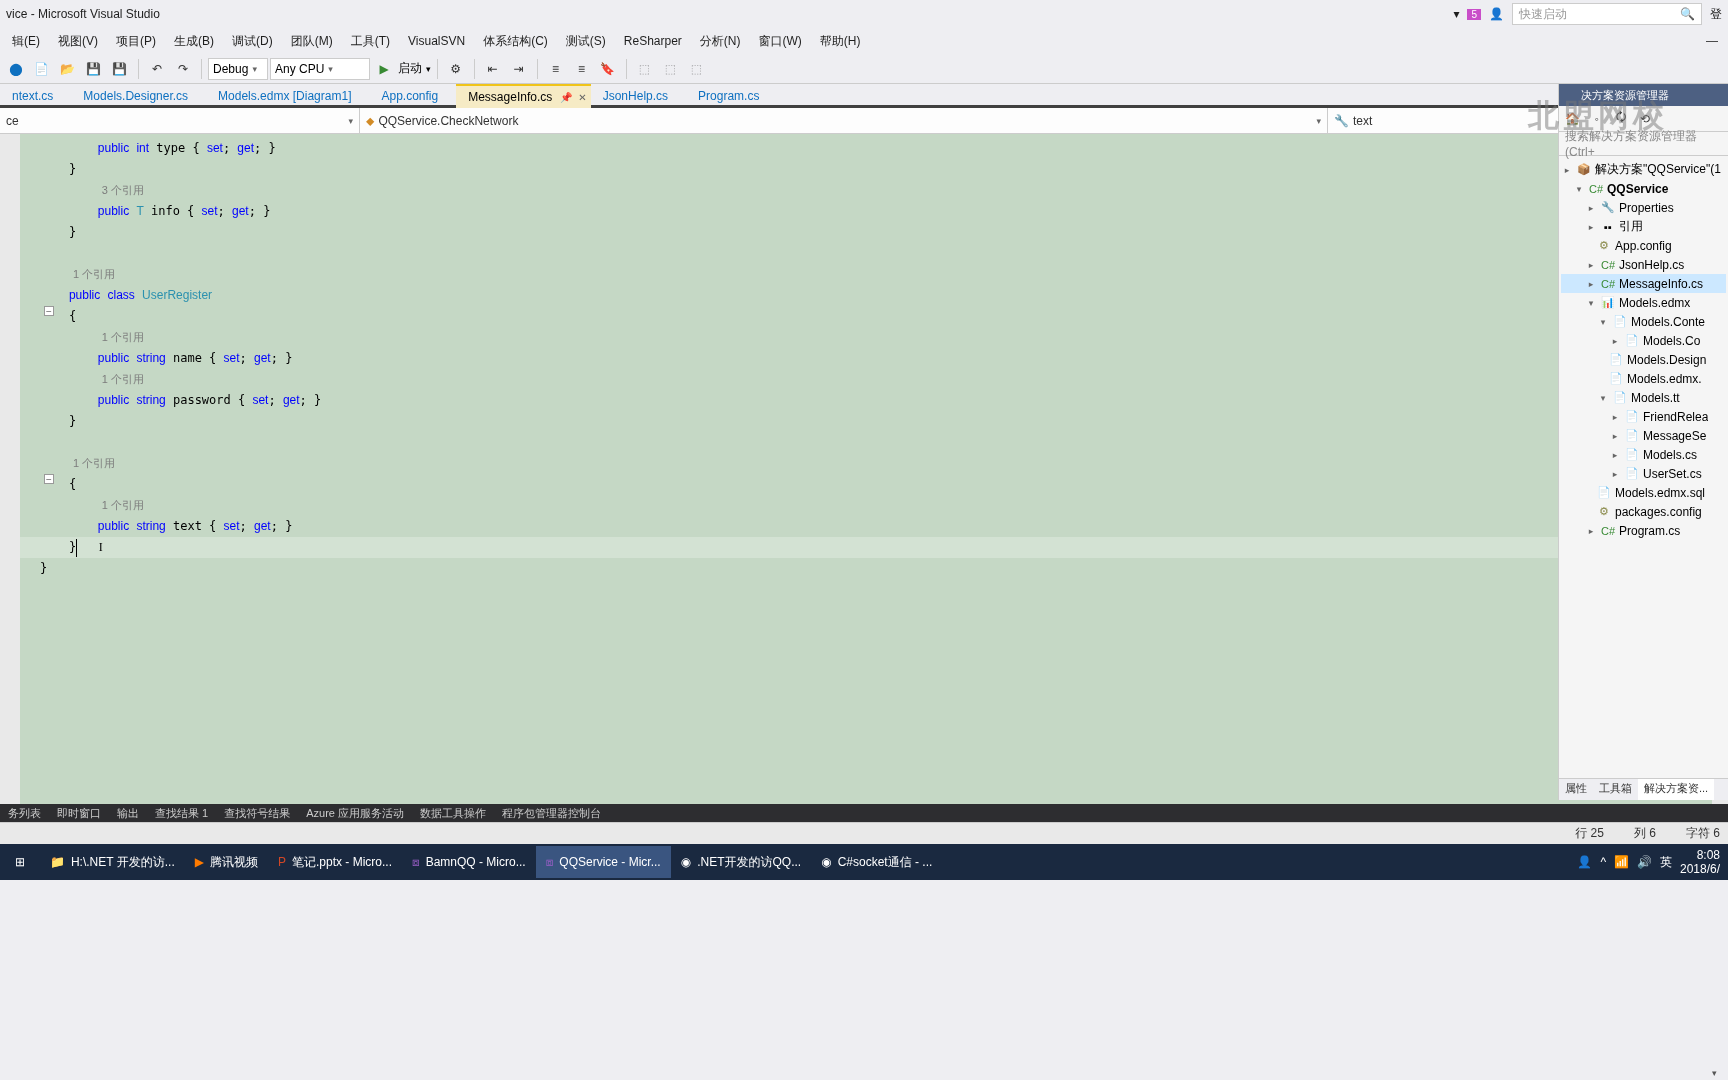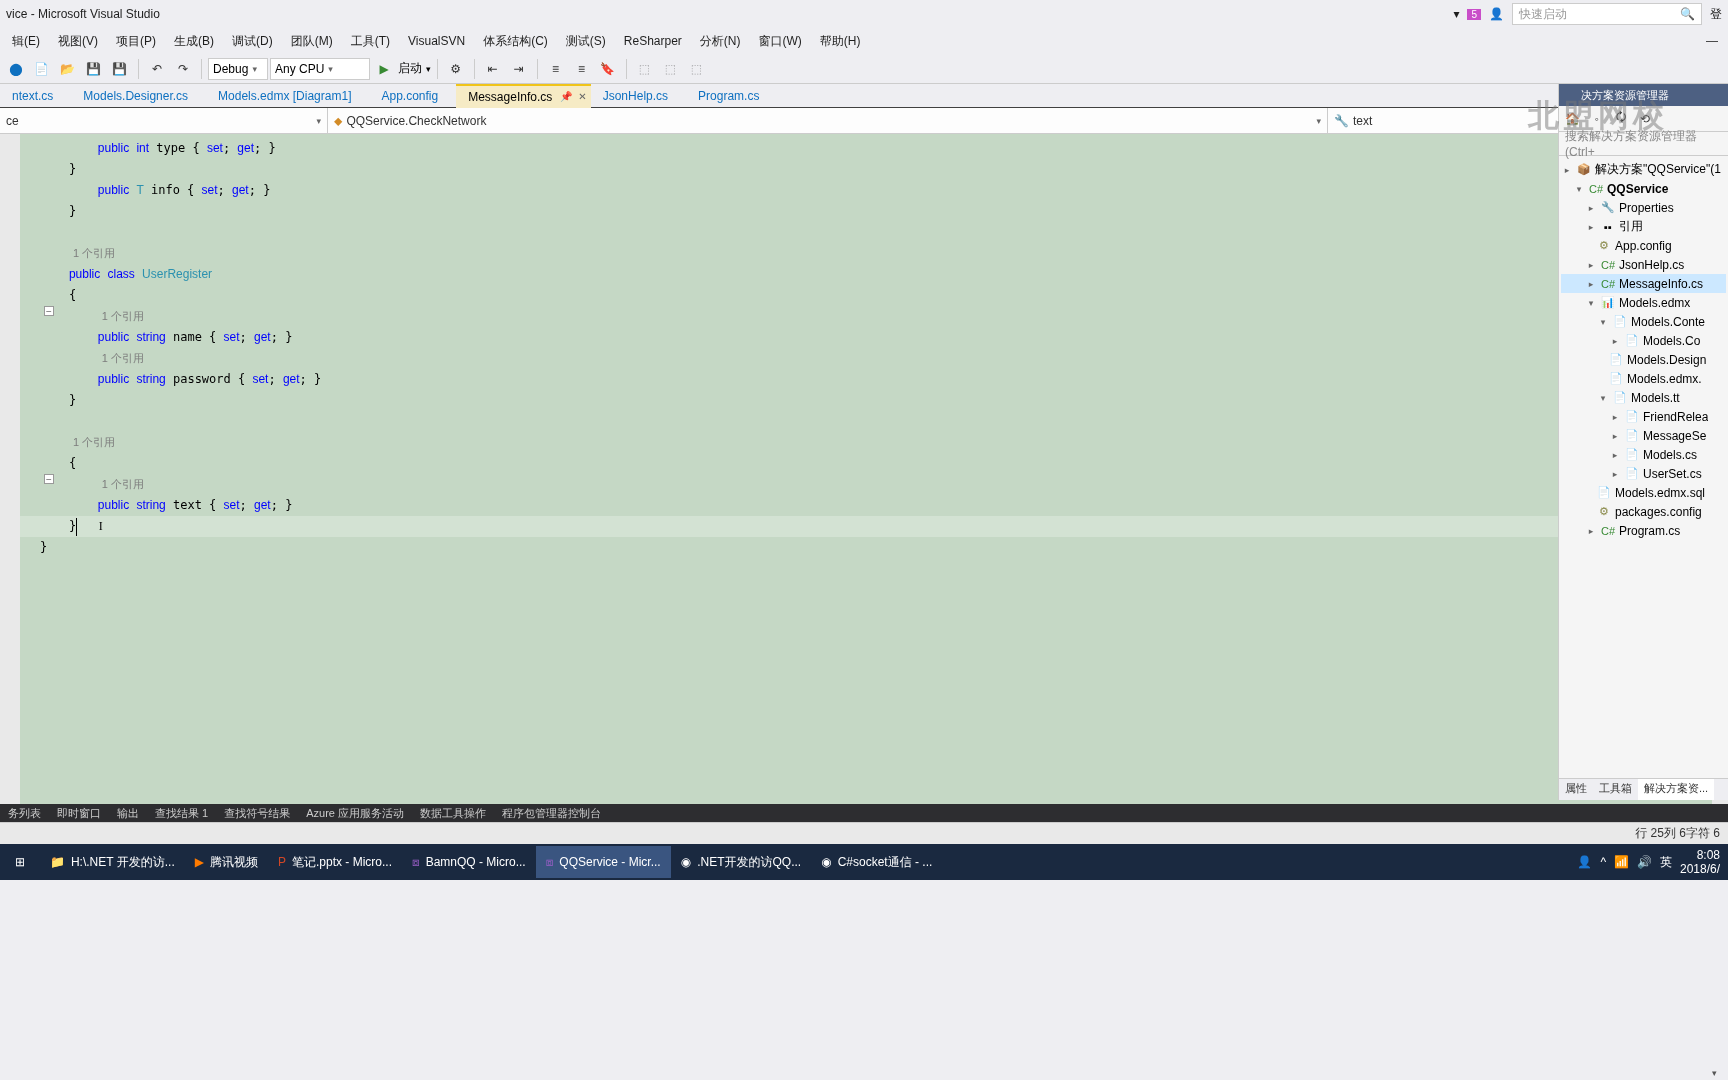--- a/index.html
+++ b/index.html
@@ -10,28 +10,28 @@
 .badge5 { background: #c94ec9; color: #fff; padding: 0 4px; font-size: 10px; }
 .quicklaunch { background: #fff; border: 1px solid #ccc; width: 190px; height: 22px; padding: 0 6px 0 6px; display: flex; align-items: center; color: #999; }
 .menubar { height: 26px; background: #eeeef2; display: flex; align-items: center; padding: 0 4px; gap: 2px; }
 .menu-item { padding: 2px 8px; color: #1e1e1e; cursor: pointer; }
 .toolbar { height: 30px; background: #eeeef2; border-bottom: 1px solid #ccc; display: flex; align-items: center; padding: 0 4px; gap: 2px; }
 .tb-btn { width: 24px; height: 24px; display: flex; align-items: center; justify-content: center; cursor: pointer; color: #333; }
 .tb-sep { width: 1px; height: 20px; background: #ccc; margin: 0 4px; }
 .tb-combo { background: #fff; border: 1px solid #ccc; height: 22px; padding: 0 4px; display: flex; align-items: center; font-size: 11px; gap: 4px; }
 .tb-combo .arrow { font-size: 9px; color: #666; }
 .play { color: #388a34; }
-.tabbar { height: 24px; background: #eeeef2; display: flex; align-items: center; border-bottom: 1px solid #404040; }
+.tabbar { height: 24px; background: #eeeef2; display: flex; align-items: flex-start; border-bottom: 3px solid #404040; }
 .tab { height: 24px; padding: 0 18px 0 12px; display: flex; align-items: center; color: #0e70c0; cursor: pointer; position: relative; font-size: 12px; }
 .tab.active { background: #f6ebc5; color: #000; border-top: 2px solid #f0c419; }
 .tab .close { position: absolute; right: 4px; font-size: 10px; color: #666; }
 .nav-combo-row { height: 26px; background: #fdfdfd; display: flex; border-bottom: 1px solid #ccc; }
 .nav-combo { border-right: 1px solid #ccc; display: flex; align-items: center; padding: 0 6px; font-size: 12px; color: #333; gap: 4px; }
 .nav-combo .arrow { margin-left: auto; font-size: 9px; color: #666; }
-.nav-combo.first { width: 328px; }
+.nav-combo.first { width: 360px; }
 .nav-combo.second { flex: 1; }
 .nav-combo.third { width: 400px; }
 .main { display: flex; height: 670px; }
 .gutter { width: 20px; background: #e9e9e9; }
 .editor { flex: 1; background: #c5d8c5; font-family: Consolas, monospace; font-size: 16px; line-height: 21px; color: #000; padding-top: 4px; position: relative; overflow: hidden; }
 .editor pre { font-family: Consolas, monospace; white-space: pre; }
 .kw { color: #0000ff; }
 .typ { color: #2b91af; }
 .ref-lens { color: #7c7c7c; font-size: 11px; padding-left: 4px; }
 .code-line { padding-left: 20px; }
@@ -50,21 +50,21 @@
 .tree-arrow { width: 12px; text-align: center; color: #666; font-size: 9px; }
 .tree-icon { width: 14px; text-align: center; font-size: 11px; }
 .tree-label { white-space: nowrap; overflow: hidden; text-overflow: ellipsis; }
 .tree-label.bold { font-weight: bold; }
 .prop-tabs { height: 22px; background: #eeeef2; display: flex; border-top: 1px solid #ccc; }
 .prop-tab { padding: 2px 6px; font-size: 11px; color: #333; }
 .prop-tab.active { background: #fff; }
 .bottom-tabs { position: absolute; left: 0; right: 0; bottom: 258px; height: 18px; background: #2d2d30; display: flex; align-items: center; }
 .btab { padding: 2px 8px; color: #ccc; font-size: 11px; cursor: pointer; }
 .statusbar { position: absolute; left: 0; right: 0; bottom: 236px; height: 22px; background: #e9e9e9; display: flex; align-items: center; padding: 0 8px; font-size: 11px; color: #333; border-top: 1px solid #ccc; }
-.statusbar .sb-right { margin-left: auto; display: flex; }
+.statusbar .sb-right { margin-left: auto; display: flex; gap: 30px; }
 .taskbar { position: absolute; left: 0; right: 0; bottom: 200px; height: 36px; background: #1a2940; display: flex; align-items: center; }
 .task-start { width: 40px; height: 36px; display: flex; align-items: center; justify-content: center; color: #fff; }
 .task-btn { height: 32px; padding: 0 10px; display: flex; align-items: center; gap: 6px; color: #fff; font-size: 11px; cursor: pointer; max-width: 170px; overflow: hidden; white-space: nowrap; }
 .task-btn.active { background: #3a5580; }
 .tray { margin-left: auto; display: flex; align-items: center; gap: 8px; padding: 0 8px; color: #fff; font-size: 10px; }
 .tray-time { text-align: right; line-height: 1.2; }
 .watermark { position: absolute; right: 60px; top: 95px; font-size: 31px; font-weight: bold; color: rgba(120,120,120,0.5); font-family: "KaiTi", serif; letter-spacing: 4px; }
 .cs-ico { color: #388a34; }
 .wrench-ico { color: #555; }
 .cfg-ico { color: #8a8a4a; }
@@ -181,20 +181,21 @@
       <span>text</span>
       <span class="arrow">▾</span>
     </div>
 </div>
 
 <div class="main">
   <div class="gutter"></div>
   <div class="editor">
 <pre class="code-line">        <span class="kw">public</span> <span class="kw">int</span> type { <span class="kw">set</span>; <span class="kw">get</span>; }</pre>
 <pre class="code-line">    }</pre>
+<pre class="code-line">        <span class="ref-lens">3 个引用</span></pre>
 <pre class="code-line">        <span class="kw">public</span> <span class="typ">T</span> info { <span class="kw">set</span>; <span class="kw">get</span>; }</pre>
 <pre class="code-line">    }</pre>
 <pre class="code-line"> </pre>
 <pre class="code-line">    <span class="ref-lens">1 个引用</span></pre>
 <pre class="code-line">    <span class="kw">public</span> <span class="kw">class</span> <span class="typ">UserRegister</span></pre>
 <span class="fold-btn" style="top:172px">−</span>
 <pre class="code-line">    {</pre>
 <pre class="code-line">        <span class="ref-lens">1 个引用</span></pre>
 <pre class="code-line">        <span class="kw">public</span> <span class="kw">string</span> name { <span class="kw">set</span>; <span class="kw">get</span>; }</pre>
 <pre class="code-line">        <span class="ref-lens">1 个引用</span></pre>

